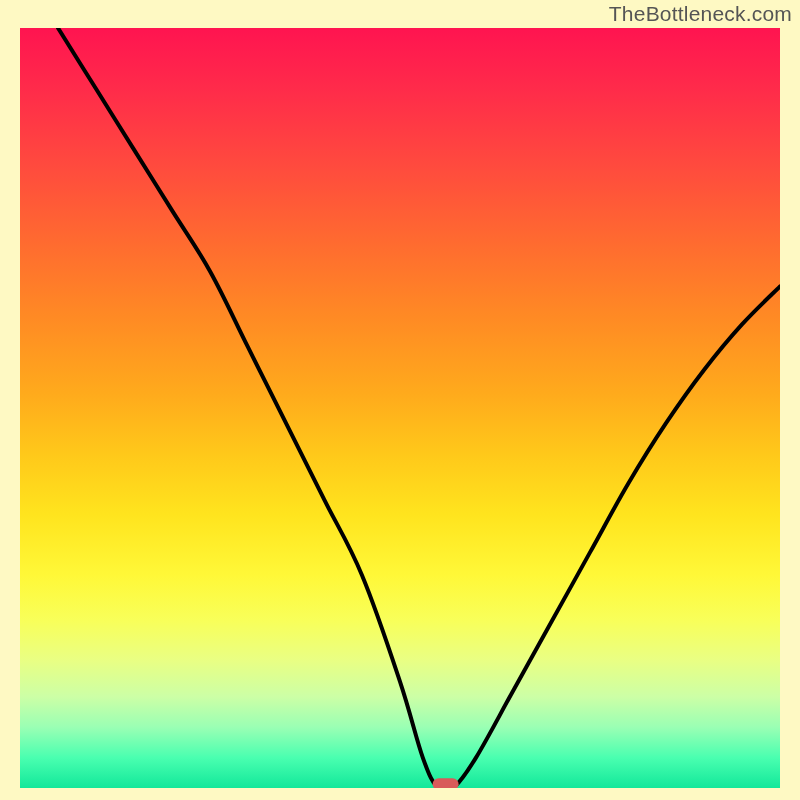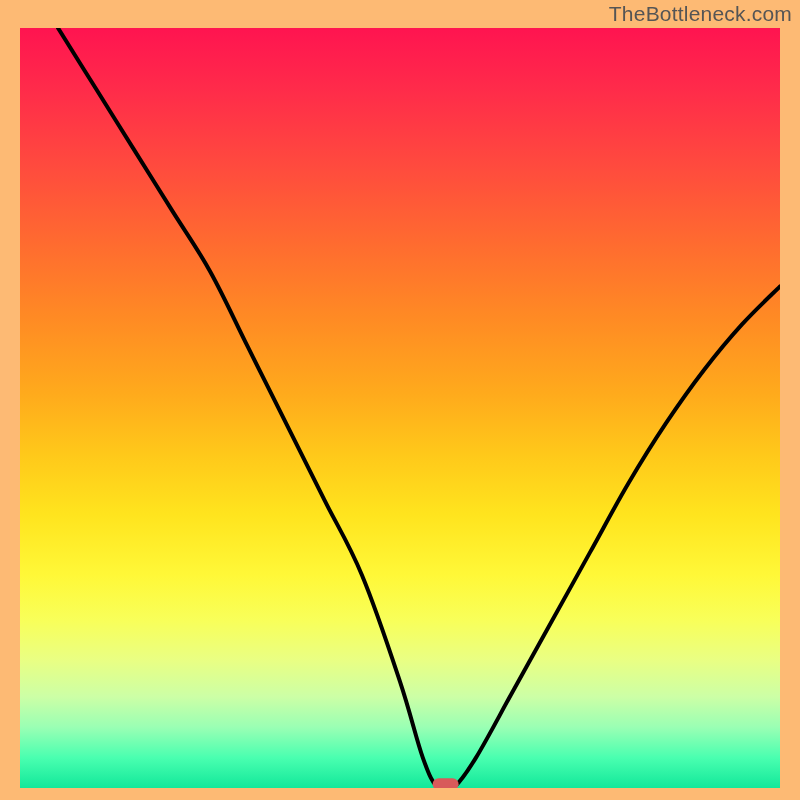--- a/index.html
+++ b/index.html
@@ -8,21 +8,21 @@
     width: 800px;
     height: 800px;
     background: #000;
     overflow: hidden;
     font-family: Arial, Helvetica, sans-serif;
   }
   .frame {
     position: relative;
     width: 800px;
     height: 800px;
-    background: #fdba74;
+    background: #fef9c3;
   }
   .watermark {
     position: absolute;
     top: 2px;
     right: 8px;
     color: #555;
     font-size: 21px;
     font-weight: 500;
     letter-spacing: 0.2px;
     z-index: 10;

